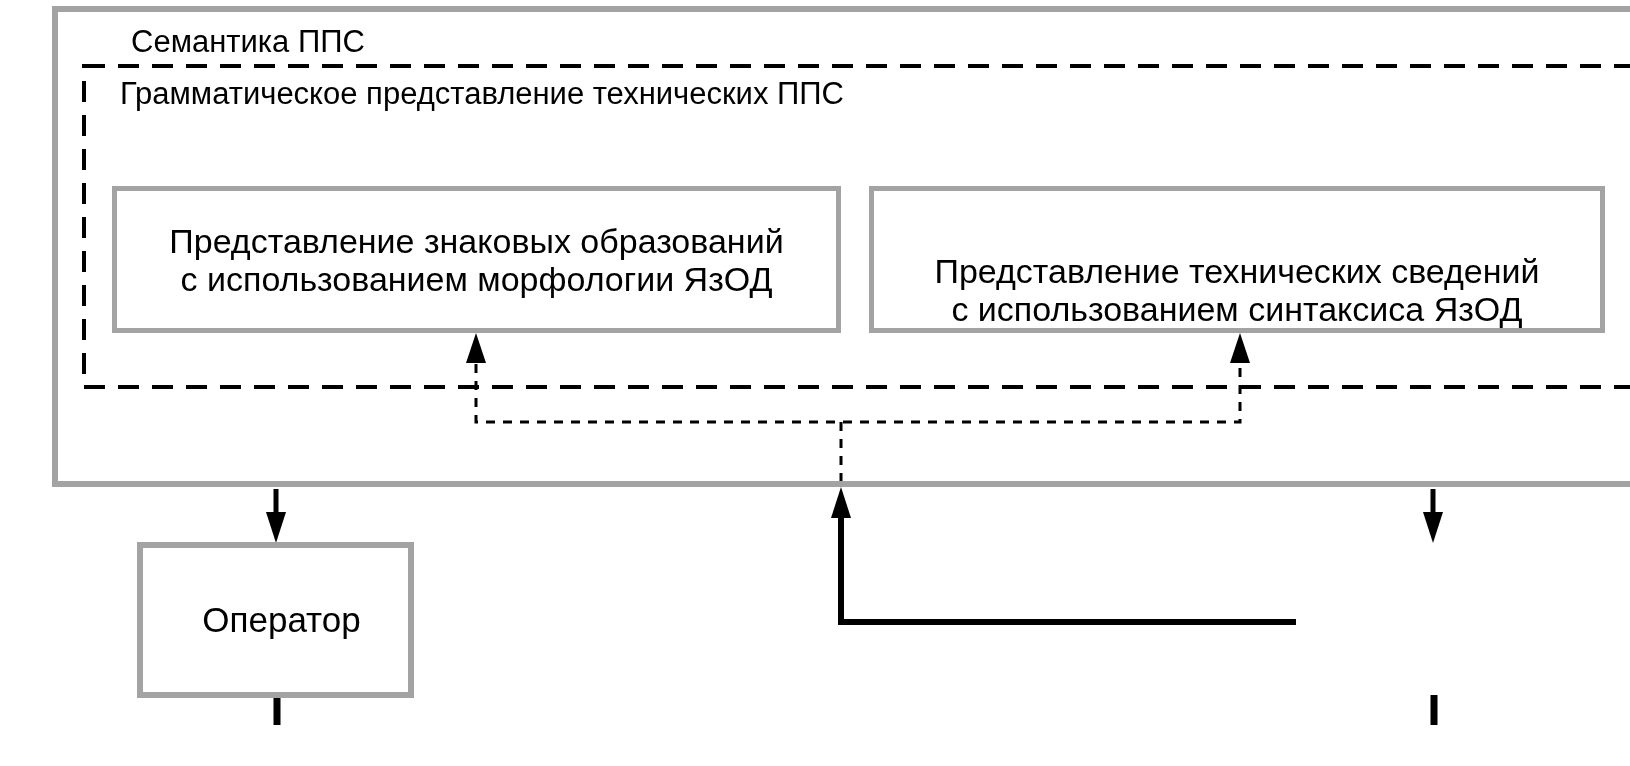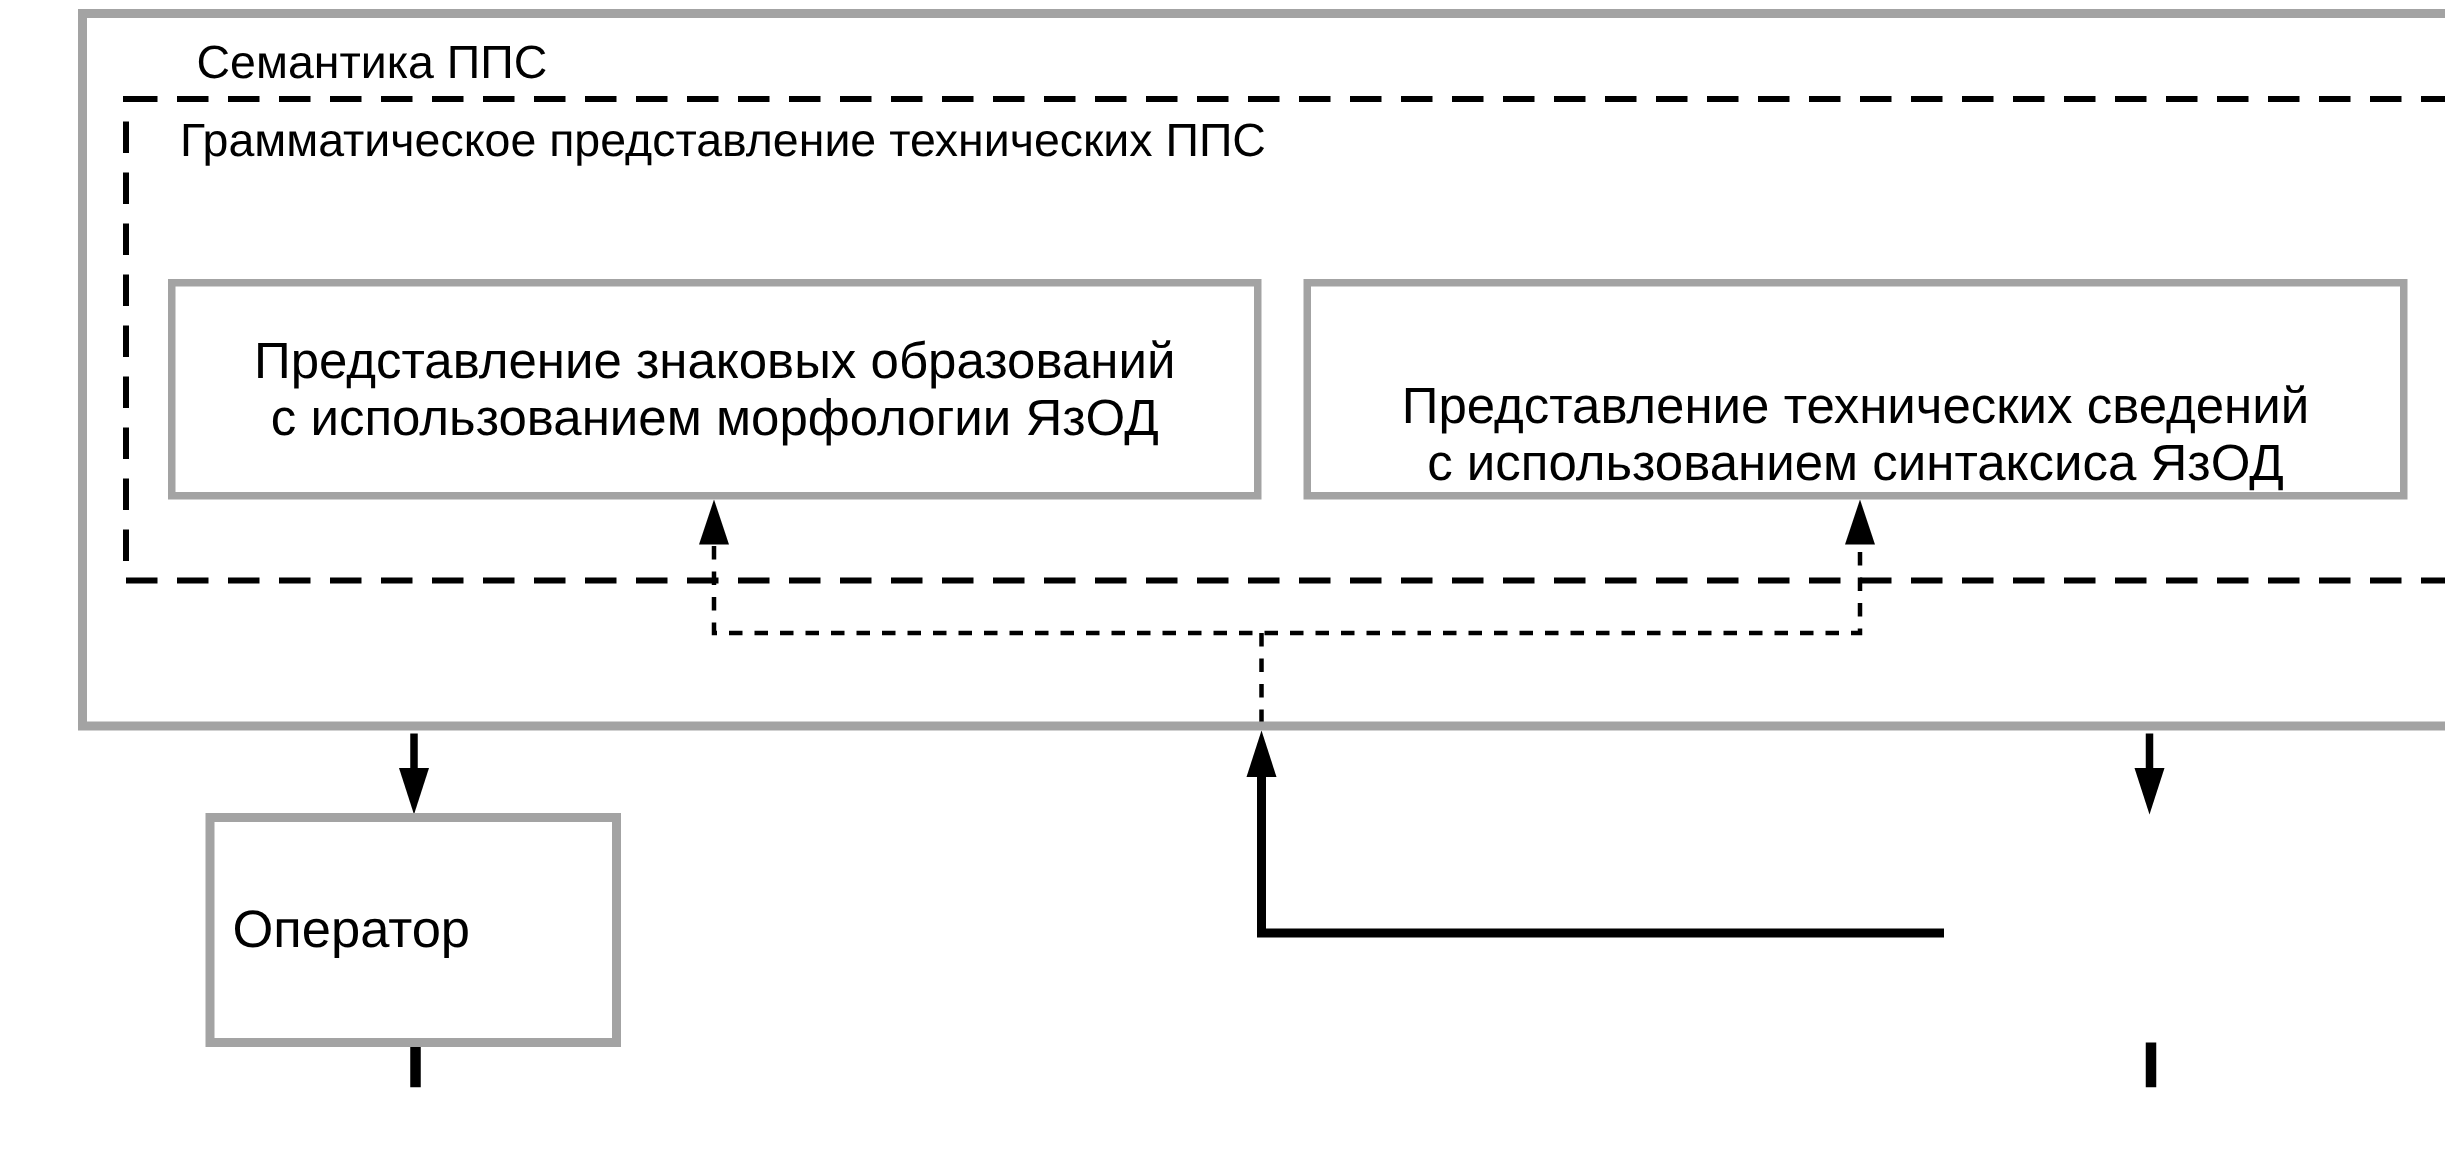--- a/index.html
+++ b/index.html
@@ -39,21 +39,21 @@
     line-height: 38px;
     white-space: pre-line;
   }
   .inner-box.left  { left: 68px;  top: 186px; width: 729px; height: 147px; }
   .inner-box.right { left: 825px; top: 186px; width: 736px; height: 147px; align-items: flex-end; }
   .actor-box {
     border-width: 6px;
     background: #ffffff;
     display: flex;
     align-items: center;
-    justify-content: flex-start;
+    justify-content: center;
     font-size: 35px;
     padding-left: 12px;
   }
   .actor-box.operator { left: 93px;   top: 542px; width: 277px; height: 156px; }
   .actor-box.computer { left: 1250px; top: 542px; width: 278px; height: 157px; }
   .floating-label {
     position: absolute;
     font-size: 31px;
     line-height: 34px;
     white-space: nowrap;

